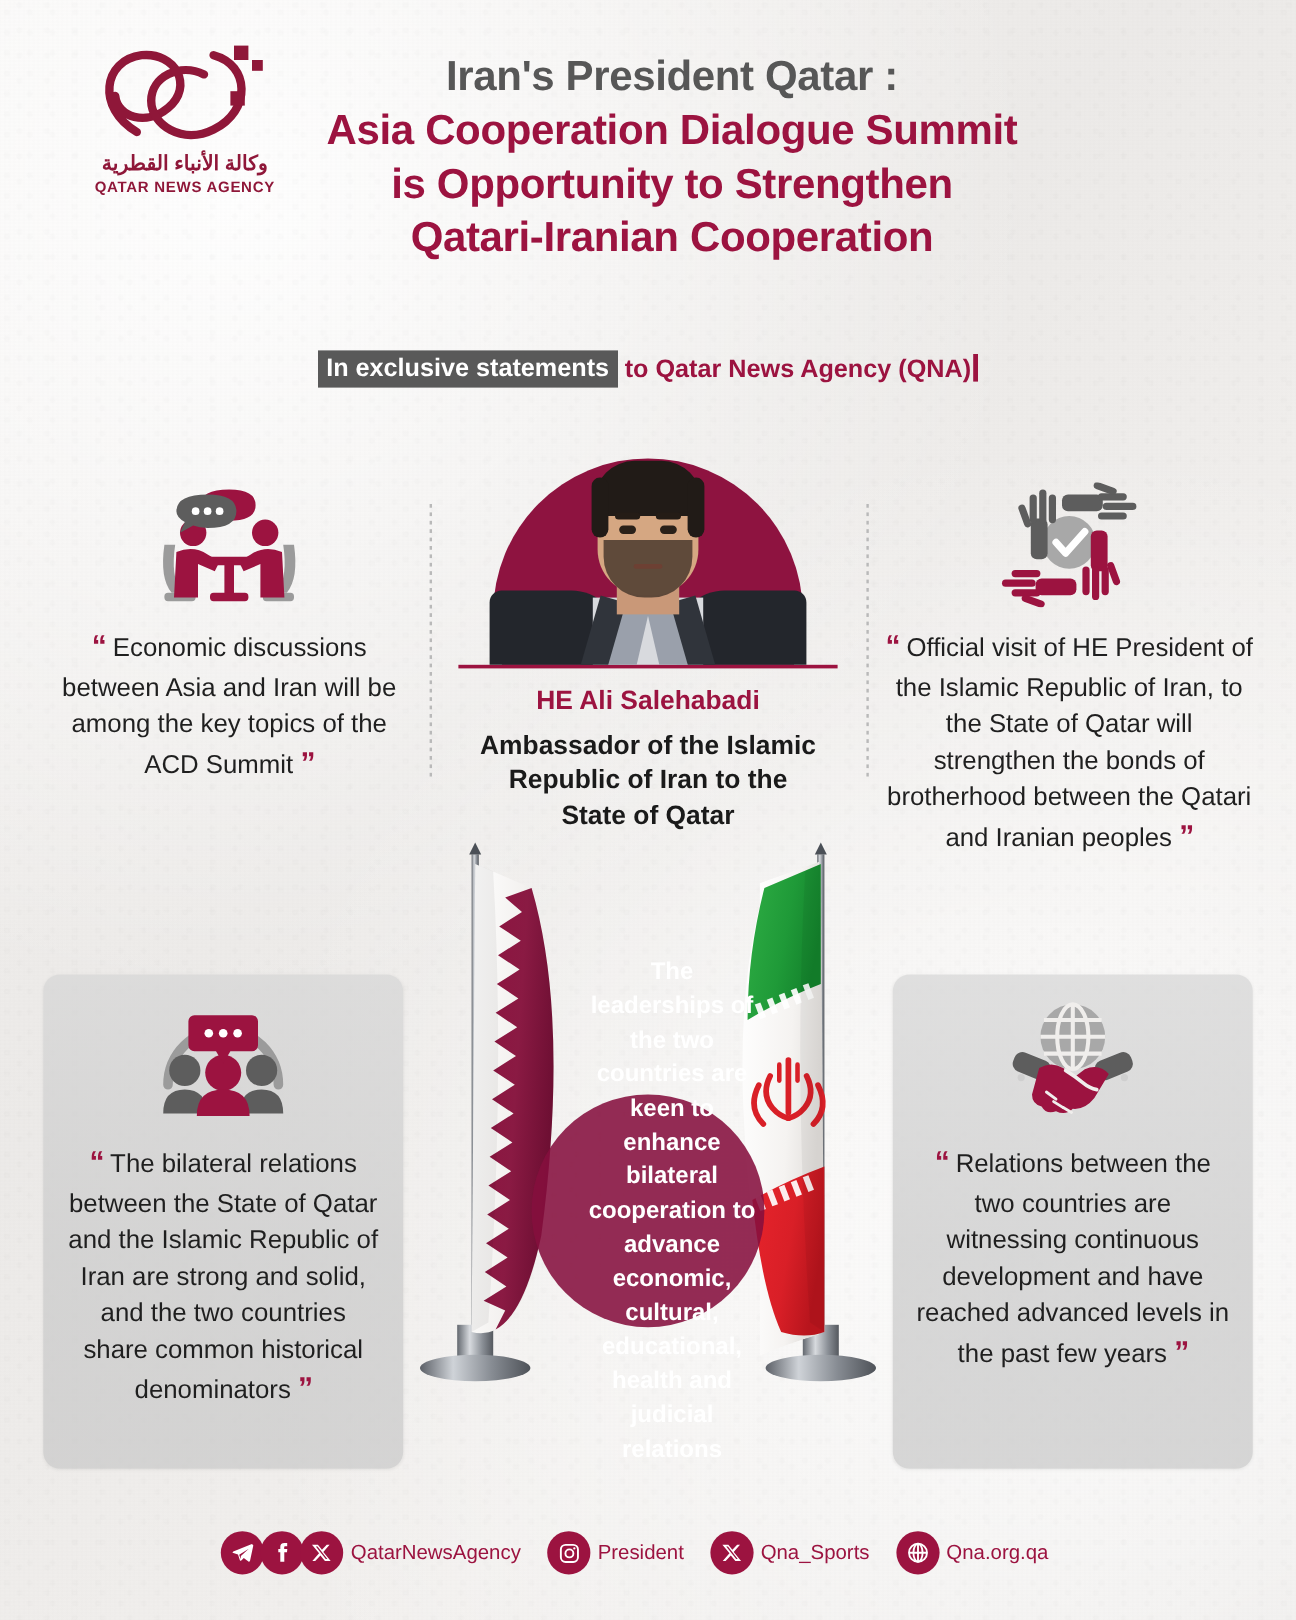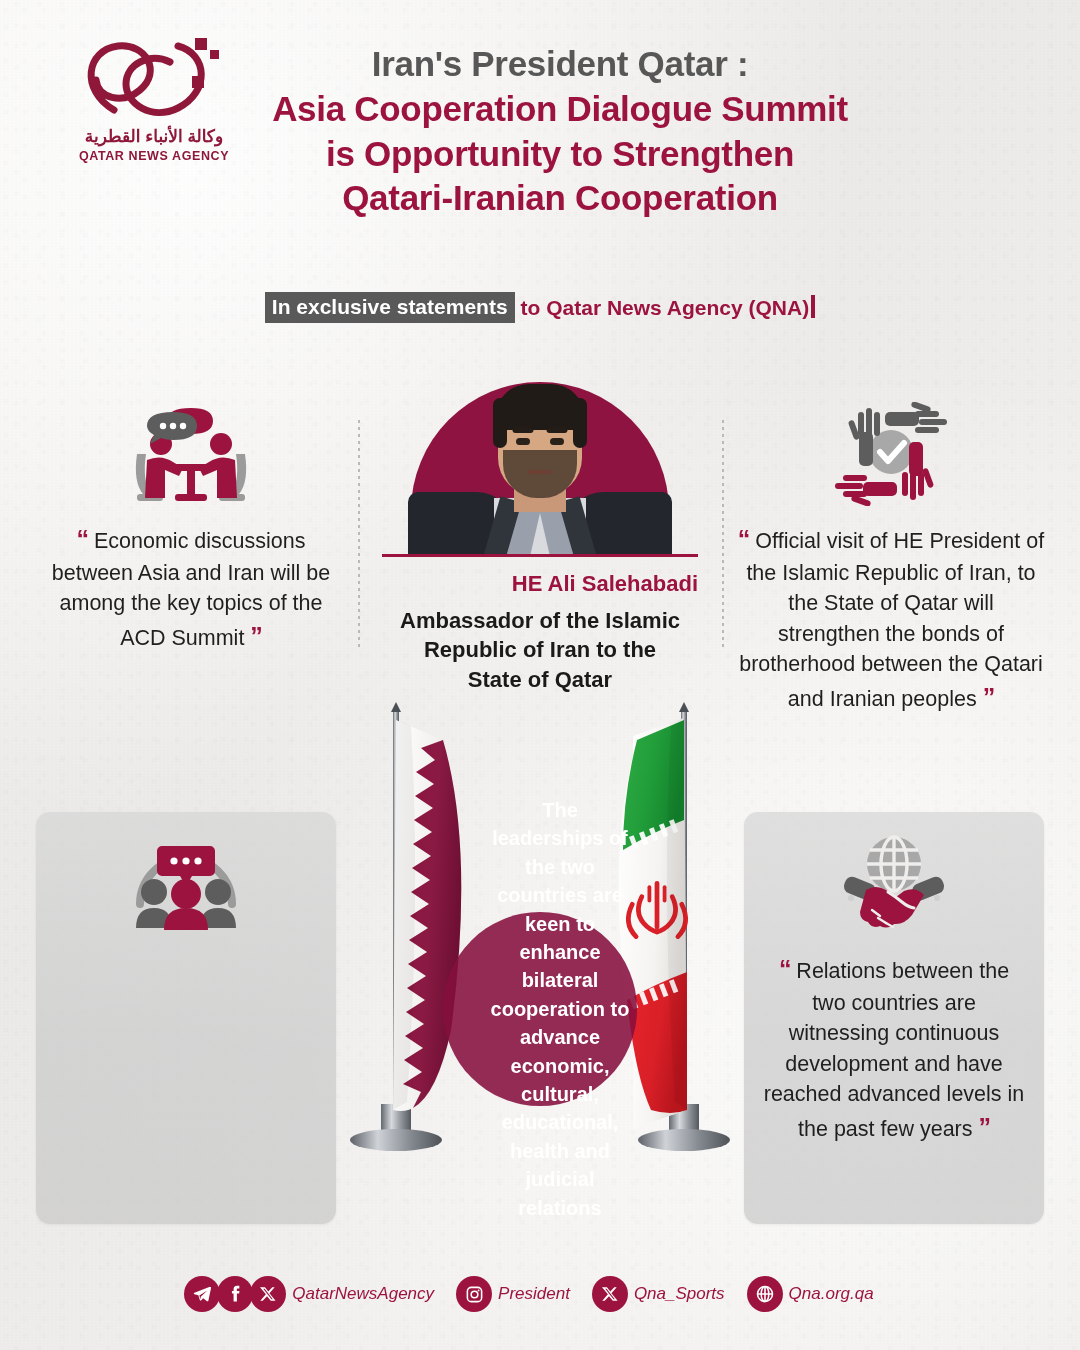--- a/index.html
+++ b/index.html
@@ -191,21 +191,21 @@
   #portrait .lapelL { position:absolute; left:50%; top:126px; transform:translateX(-50%) translateX(-38px) rotate(16deg); width:22px; height:66px; background:#30343b; }
   #portrait .lapelR { position:absolute; left:50%; top:126px; transform:translateX(-50%) translateX(38px) rotate(-16deg); width:22px; height:66px; background:#30343b; }
 
   #portrait .rule {
     width: 316px; height: 3px;
     background: #9c1340;
     margin-top: 0px;
   }
   #portrait .name {
     margin-top: 14px;
-    text-align: right;
+    text-align: center;
     color: #9c1340;
     font-size: 22px;
     font-weight: 700;
   }
   #portrait .role {
     margin-top: 9px;
     text-align: center;
     color: #1a1a1a;
     font-size: 22px;
     font-weight: 700;
@@ -278,21 +278,20 @@
     display: flex; align-items: center; justify-content: center;
     margin-right: -3px;
   }
   .shandle {
     color: #9c1340;
     font-size: 17px;
     font-weight: 400;
     margin-left: 9px;
     margin-right: 22px;
     white-space: nowrap;
-    font-style: italic;
   }
 </style>
 </head>
 <body>
 
 <div id="page">
   <div id="grain"></div>
 
   <div id="logo">
     <svg class="mark" viewBox="0 0 160 100">
@@ -549,20 +548,21 @@
         <circle cx="90" cy="60" r="13" fill="#5d5d5d"></circle>
         <path d="M72 96 q0 -20 18 -20 q18 0 18 20 z" fill="#5d5d5d"></path>
         <circle cx="58" cy="62" r="15" fill="#9c1340"></circle>
         <path d="M36 98 q0 -22 22 -22 q22 0 22 22 z" fill="#9c1340"></path>
         <path d="M34 14 h48 a5 5 0 0 1 5 5 v20 a5 5 0 0 1 -5 5 h-18 l-6 10 -6 -10 h-18 a5 5 0 0 1 -5 -5 v-20 a5 5 0 0 1 5 -5 z" fill="#9c1340"></path>
         <circle cx="46" cy="29" r="3.6" fill="#ffffff"></circle>
         <circle cx="58" cy="29" r="3.6" fill="#ffffff"></circle>
         <circle cx="70" cy="29" r="3.6" fill="#ffffff"></circle>
       </svg>
     </div>
+    <div class="qtext"><span class="qm">“</span> <span>The bilateral relations between the State of Qatar and the Islamic Republic of Iran are strong and solid, and the two countries share common historical denominators</span> <span class="qm">”</span></div>
   </div>
 
   <div class="card" style="left:744px;">
     <div class="icon-wrap">
       <svg width="120" height="100" viewBox="0 0 120 100">
         <g>
           <circle cx="60" cy="32" r="27" fill="#a8a8a8"></circle>
           <g stroke="#f0eeec" stroke-width="3.4" fill="none">
             <path d="M60 5 L60 59"></path>
             <path d="M33 32 L87 32"></path>

